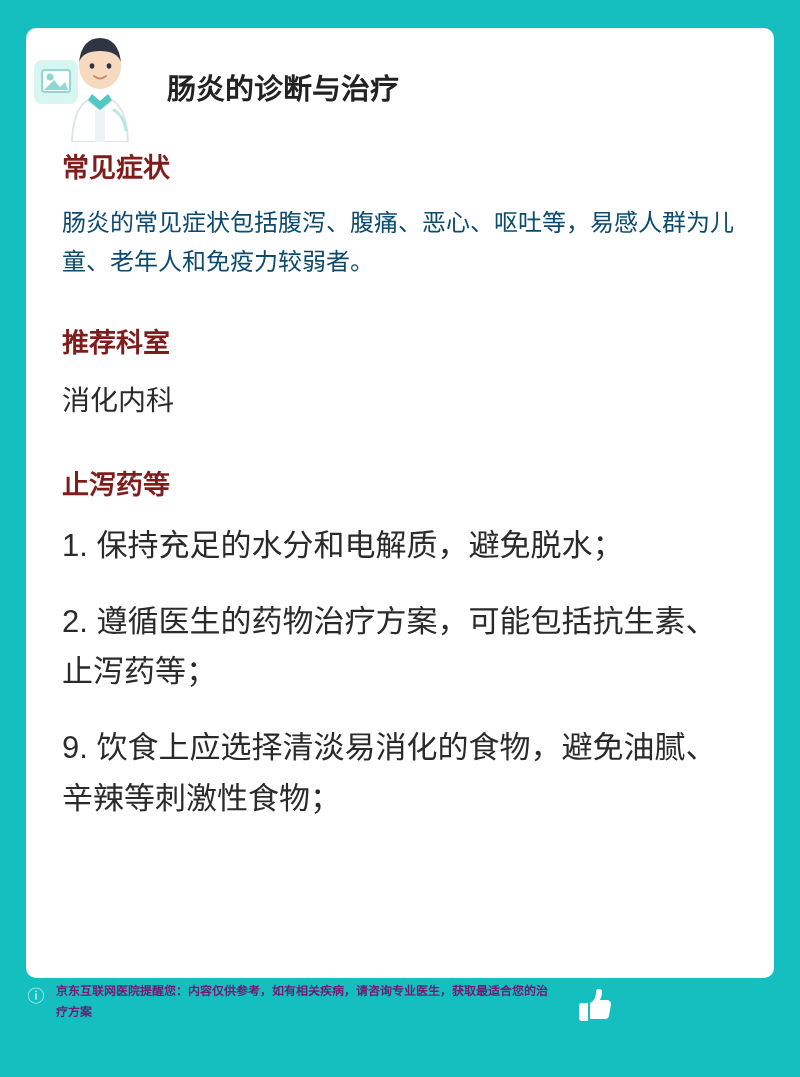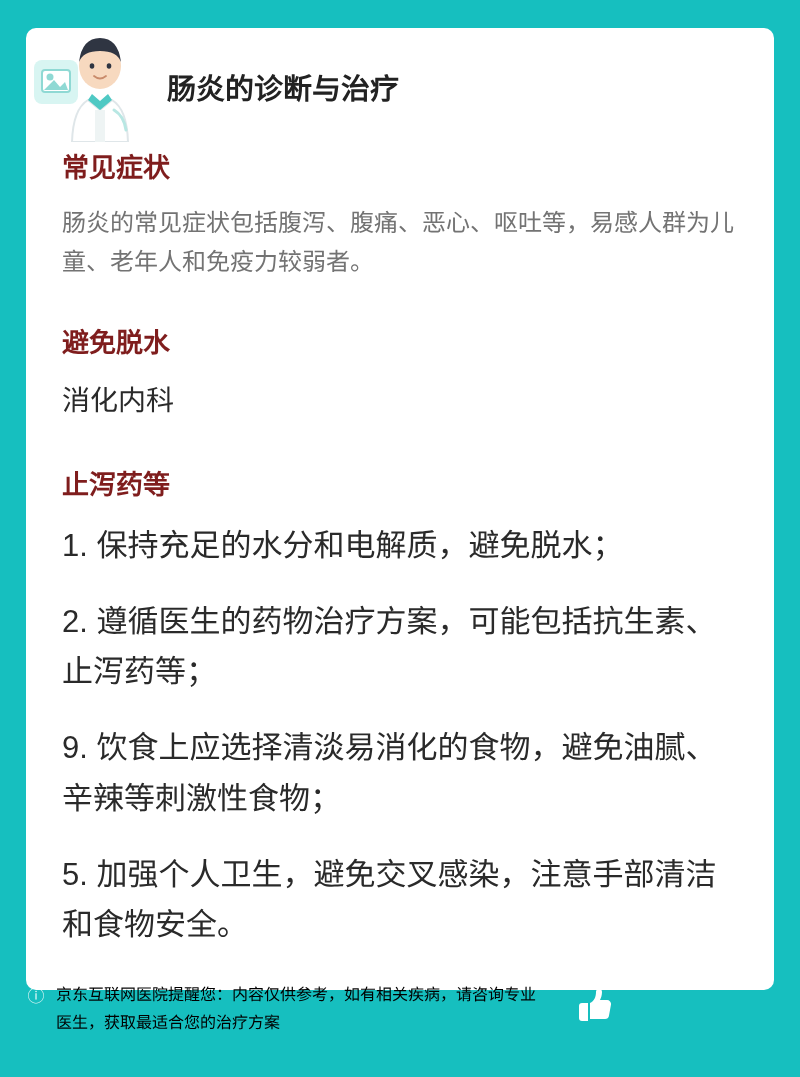--- a/index.html
+++ b/index.html
@@ -48,21 +48,21 @@
   }
   .section-title {
     font-size: 27px;
     font-weight: bold;
     color: #7f1d1d;
     margin: 44px 0 18px 0;
     line-height: 1.3;
   }
   .para {
     font-size: 24px;
-    color: #737373;
+    color: #0c4a6e;
     line-height: 1.62;
     margin: 0 0 6px 0;
   }
   .plain {
     font-size: 28px;
     color: #2a2a2a;
     line-height: 1.6;
     margin: 0;
   }
   .item {
@@ -89,24 +89,25 @@
     height: 20px;
     margin-top: 6px;
     color: #ffffff;
     opacity: 0.85;
     font-size: 17px;
     line-height: 20px;
     text-align: center;
   }
   .footer-text {
     flex: 1 1 auto;
-    color: #000000;
-    font-size: 16px;
+    color: #701a75;
+    font-size: 12px;
     line-height: 1.75;
     padding-right: 8px;
+    font-weight: bold;
   }
   .thumb {
     flex: 0 0 auto;
     width: 46px;
     height: 46px;
     margin-top: 2px;
   }
 </style>
 </head>
 <body>
@@ -131,28 +132,27 @@
       <path d="M56 70 l12 10 l12 -10 l-4 -6 l-8 7 l-8 -7 z" fill="#4fc9c4"></path>
       <rect x="63" y="80" width="10" height="32" fill="#eef4f4"></rect>
       <path d="M82 80 q10 6 12 20" stroke="#b8e7e3" stroke-width="3" fill="none" stroke-linecap="round"></path>
     </svg>
 
     <div class="title">肠炎的诊断与治疗</div>
 
     <div class="section-title">常见症状</div>
     <p class="para">肠炎的常见症状包括腹泻、腹痛、恶心、呕吐等，易感人群为儿童、老年人和免疫力较弱者。</p>
 
-    <div class="section-title">避免脱水</div>
+    <div class="section-title">推荐科室</div>
     <p class="plain">消化内科</p>
 
     <div class="section-title">止泻药等</div>
     <p class="item">1. 保持充足的水分和电解质，避免脱水；</p>
     <p class="item">2. 遵循医生的药物治疗方案，可能包括抗生素、止泻药等；</p>
     <p class="item">9. 饮食上应选择清淡易消化的食物，避免油腻、辛辣等刺激性食物；</p>
-    <p class="item">5. 加强个人卫生，避免交叉感染，注意手部清洁和食物安全。</p>
 
   </div>
 
   <div class="footer">
     <div class="footer-icon">ⓘ</div>
     <div class="footer-text">京东互联网医院提醒您：内容仅供参考，如有相关疾病，请咨询专业医生，获取最适合您的治疗方案</div>
     <svg class="thumb" viewBox="0 0 46 46" aria-hidden="true">
       <path d="M14 20 h6 v18 h-6 a3 3 0 0 1 -3 -3 v-12 a3 3 0 0 1 3 -3 z" fill="#ffffff"></path>
       <path d="M22 20 c4 -2 6 -6 6 -11 a3 3 0 0 1 6 0 c0 3 -1 6 -2 8 h7 a4 4 0 0 1 4 4.6 l-2 11 a4 4 0 0 1 -4 3.4 h-15 z" fill="#ffffff"></path>
     </svg>

